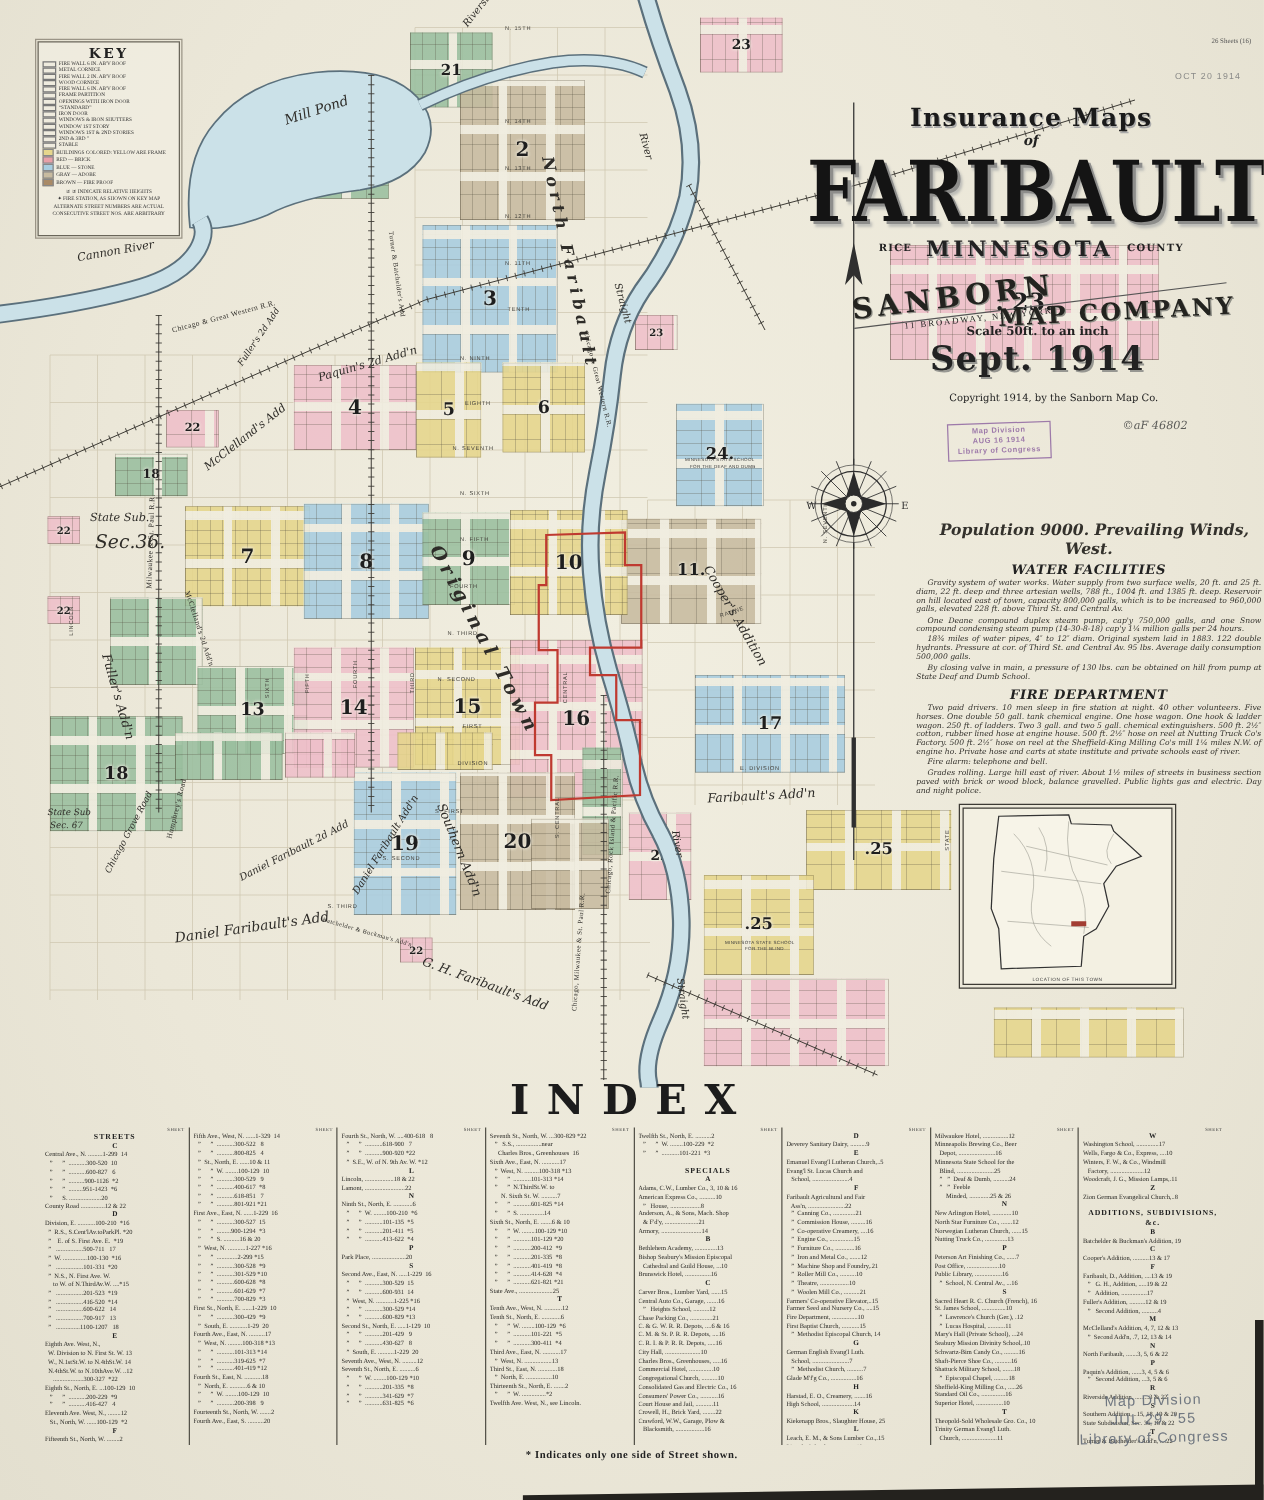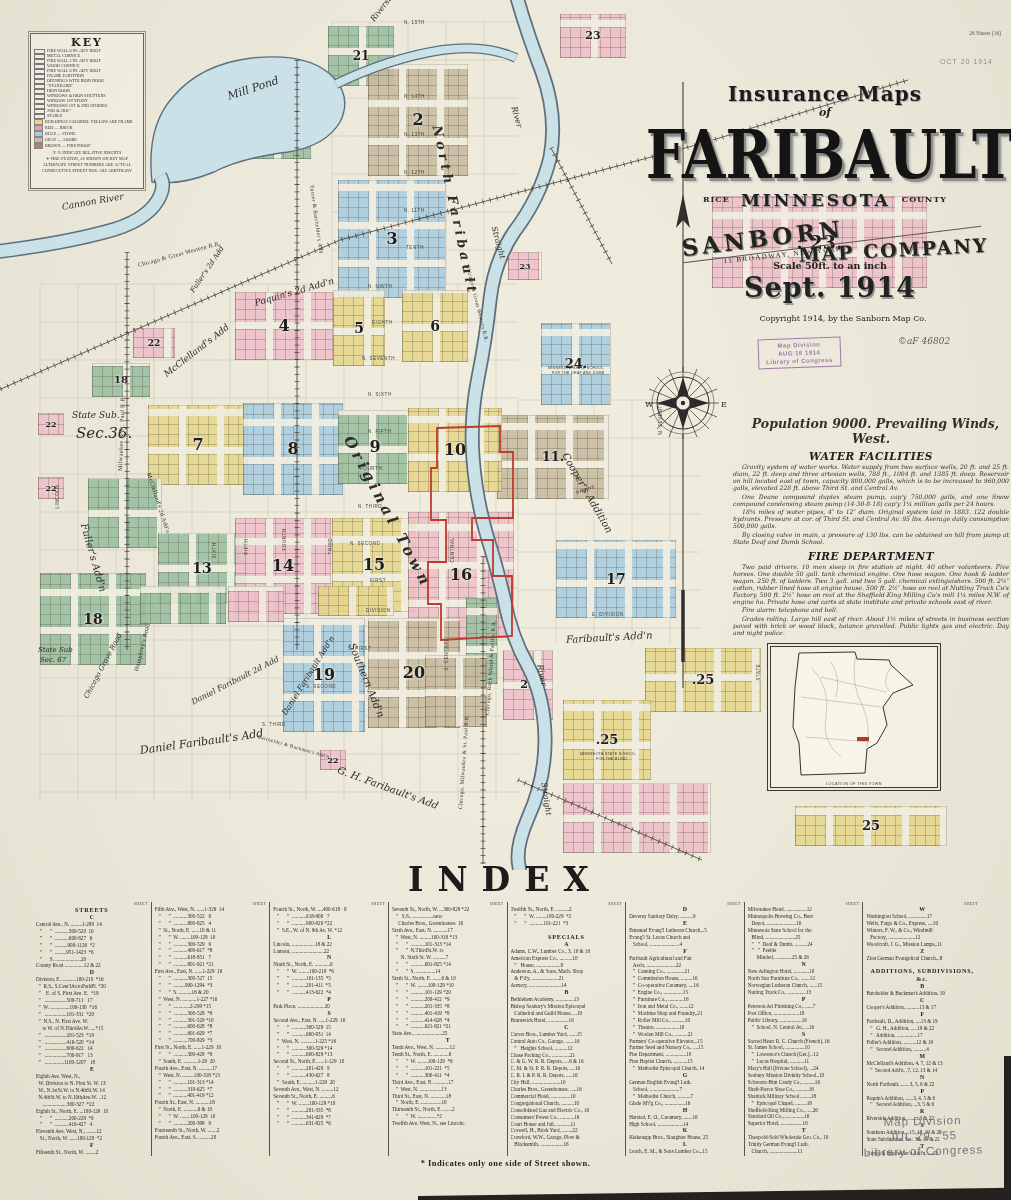--- a/index.html
+++ b/index.html
@@ -227,21 +227,20 @@
       <div class="dlabel" style="left: 368px; top: 618px; width: 92px; height: 110px; font-size: 16px; line-height: 110px;">20</div>
       <div class="district" style="left: 466px; top: 598px; width: 32px; height: 86px; background-color: rgb(154, 191, 159);"></div>
       <div class="district" style="left: 503px; top: 650px; width: 50px; height: 70px; background-color: rgb(239, 192, 202);"></div>
       <div class="dlabel" style="left: 503px; top: 650px; width: 50px; height: 70px; font-size: 11px; line-height: 70px;">22</div>
       <div class="district" style="left: 645px; top: 648px; width: 116px; height: 64px; background-color: rgb(230, 214, 140);"></div>
       <div class="dlabel" style="left: 645px; top: 648px; width: 116px; height: 64px; font-size: 13px; line-height: 64px;">.25</div>
       <div class="district" style="left: 563px; top: 700px; width: 88px; height: 80px; background-color: rgb(230, 214, 140);"></div>
       <div class="dlabel" style="left: 563px; top: 700px; width: 88px; height: 80px; font-size: 13px; line-height: 80px;">.25</div>
       <div class="district" style="left: 563px; top: 783px; width: 148px; height: 70px; background-color: rgb(239, 192, 202);"></div>
       <div class="district" style="left: 795px; top: 806px; width: 152px; height: 40px; background-color: rgb(230, 214, 140);"></div>
-      <div class="dlabel" style="left: 795px; top: 806px; width: 152px; height: 40px; font-size: 13px; line-height: 40px;">25</div>
       <div class="district" style="left: 425px; top: 655px; width: 62px; height: 72px; background-color: rgb(200, 187, 160);"></div>
       <div class="district" style="left: 140px; top: 586px; width: 86px; height: 38px; background-color: rgb(154, 191, 159);"></div>
       <div class="district" style="left: 228px; top: 586px; width: 56px; height: 36px; background-color: rgb(239, 192, 202);"></div>
       <div class="district" style="left: 318px; top: 586px; width: 76px; height: 30px; background-color: rgb(230, 214, 140);"></div>
       <div class="district" style="left: 38px; top: 413px; width: 26px; height: 22px; background-color: rgb(239, 192, 202);"></div>
       <div class="dlabel" style="left: 38px; top: 413px; width: 26px; height: 22px; font-size: 8px; line-height: 22px;">22</div>
       <div class="district" style="left: 38px; top: 477px; width: 26px; height: 22px; background-color: rgb(239, 192, 202);"></div>
       <div class="dlabel" style="left: 38px; top: 477px; width: 26px; height: 22px; font-size: 8px; line-height: 22px;">22</div>
       <div class="district" style="left: 320px; top: 750px; width: 26px; height: 20px; background-color: rgb(239, 192, 202);"></div>
       <div class="dlabel" style="left: 320px; top: 750px; width: 26px; height: 20px; font-size: 8px; line-height: 20px;">22</div>

